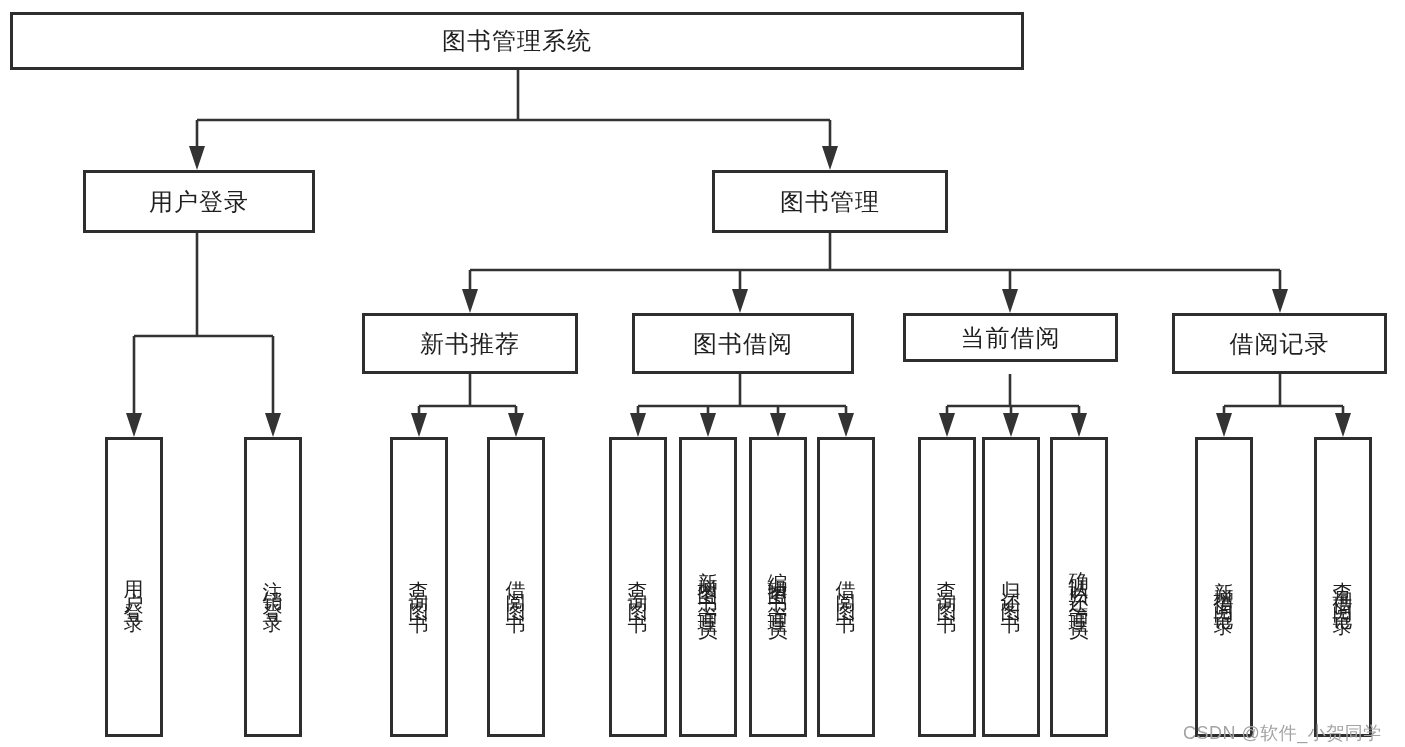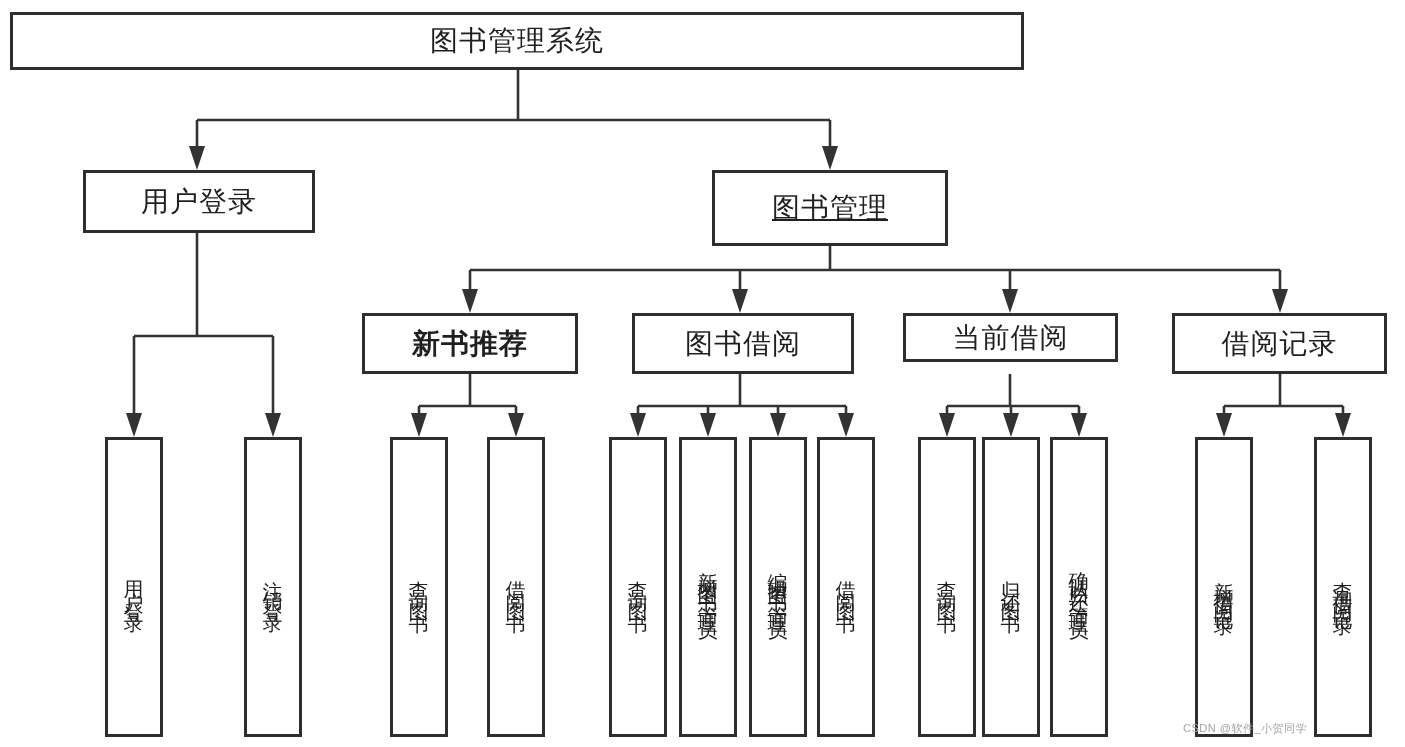--- a/index.html
+++ b/index.html
@@ -28,40 +28,40 @@
     box-sizing: border-box;
     border: 3px solid #2e2e2e;
     background: #ffffff;
     display: flex;
     align-items: center;
     justify-content: center;
     color: #1f1f1f;
     z-index: 1;
   }
   .hnode {
-    font-size: 28px;
+    font-size: 24px;
     letter-spacing: 1px;
     white-space: nowrap;
   }
   .leaf .vtext {
     writing-mode: vertical-rl;
     text-orientation: mixed;
     font-size: 20px;
     letter-spacing: 11px;
     line-height: 1;
     color: #1f1f1f;
   }
   .leaf .vtext.long {
     letter-spacing: 7px;
   }
   
   .n-root      { left: 10px;   top: 12px;  width: 1014px; height: 58px; }
   .n-userlogin { left: 83px;   top: 170px; width: 232px;  height: 63px; }
-  .n-bookmgmt  { left: 712px;  top: 170px; width: 236px;  height: 76px; text-decoration: underline; }
-  .n-newbook   { left: 362px;  top: 313px; width: 216px;  height: 61px; font-weight: bold; }
+  .n-bookmgmt  { left: 712px;  top: 170px; width: 236px;  height: 63px; }
+  .n-newbook   { left: 362px;  top: 313px; width: 216px;  height: 61px; }
   .n-borrow    { left: 632px;  top: 313px; width: 222px;  height: 61px; }
   .n-current   { left: 903px;  top: 313px; width: 215px;  height: 49px; }
   .n-records   { left: 1172px; top: 313px; width: 215px;  height: 61px; }
   .leaf { top: 437px; width: 58px; height: 300px; }
   .l-1  { left: 105px;  }
   .l-2  { left: 244px;  }
   .l-3  { left: 390px;  }
   .l-4  { left: 487px;  }
   .l-5  { left: 609px;  }
   .l-6  { left: 679px;  }
@@ -69,21 +69,21 @@
   .l-8  { left: 817px;  }
   .l-9  { left: 918px;  }
   .l-10 { left: 982px;  }
   .l-11 { left: 1050px; }
   .l-12 { left: 1195px; }
   .l-13 { left: 1314px; }
   .watermark {
     position: absolute;
     left: 1183px;
     top: 721px;
-    font-size: 11px;
+    font-size: 18px;
     color: #a3a3a3;
     white-space: nowrap;
     z-index: 3;
     letter-spacing: 0.5px;
   }
 </style>
 </head>
 <body>
 
 <div class="canvas">

